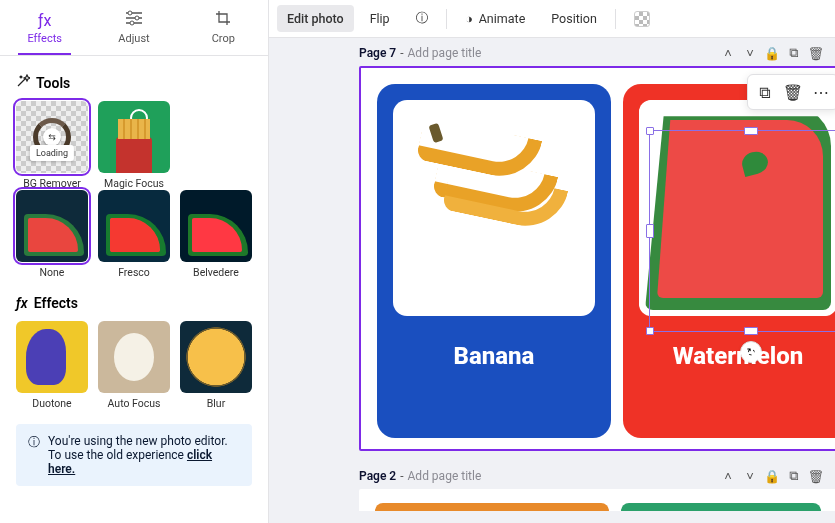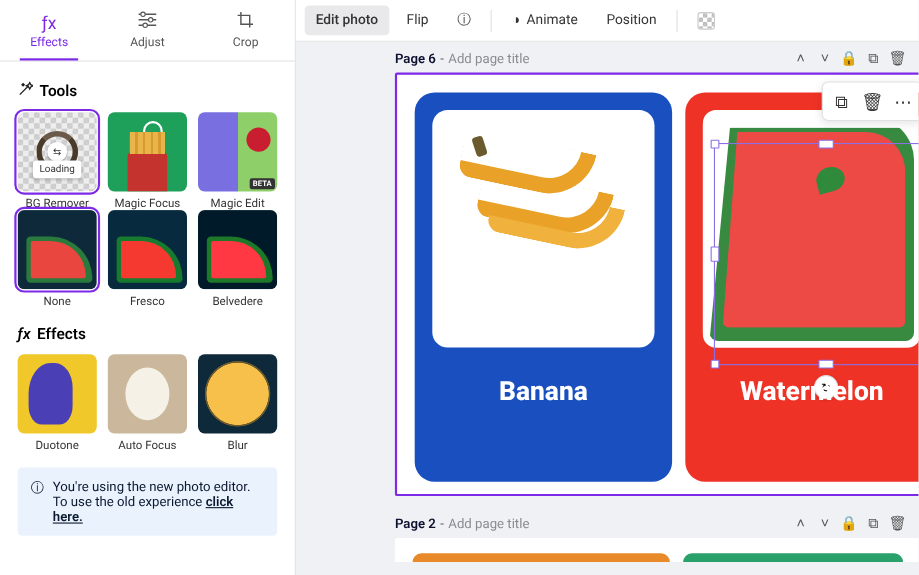--- a/index.html
+++ b/index.html
@@ -120,27 +120,20 @@
           </div>
         <span>BG Remover</span>
       </div>
       <div class="tool">
         <div class="thumb eraser">
             <div class="magnifier"></div>
             <div class="fries"></div>
           </div>
         <span>Magic Focus</span>
       </div>
-      <div class="tool">
-        <div class="thumb editthumb">
-            <div class="flower"></div>
-            <span class="beta">BETA</span>
-          </div>
-        <span>Magic Edit</span>
-      </div>
     </div>
 
     <div class="grid3">
       <div class="filter">
           <div class="thumb selected">
             <div class="wm-slice"></div>
           </div>
           <span>None</span>
         </div>
       <div class="filter">
@@ -208,21 +201,21 @@
         <span>Position</span>
       </div>
     <div class="sep"></div>
     <div class="tbtn">
         <div class="checker-sm"></div>
       </div>
   </div>
 
   <div class="canvas-area">
     <div class="page-head">
-      <span class="pn">Page 6</span>
+      <span class="pn">Page 7</span>
       <span>-</span>
       <span style="color:#8a8a92">Add page title</span>
       <span class="spacer"></span>
       <span class="hi">˄</span>
       <span class="hi">˅</span>
       <span class="hi">🔒</span>
       <span class="hi">⧉</span>
       <span class="hi">🗑</span>
     </div>
 

